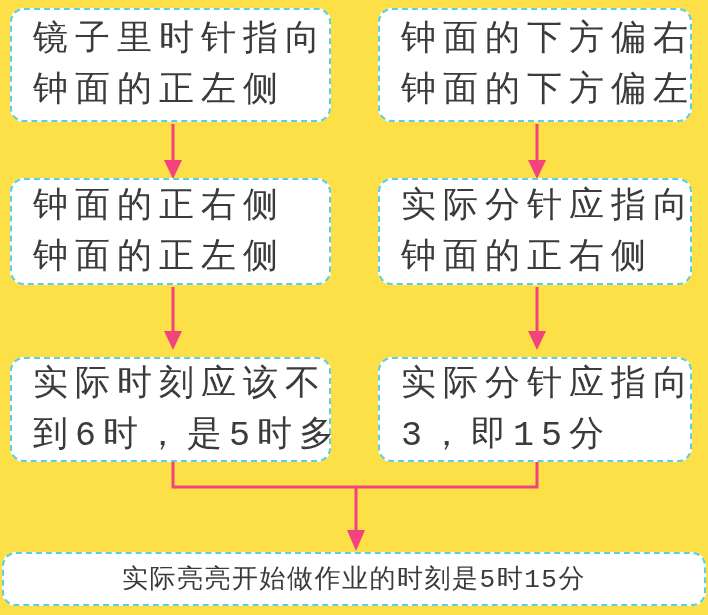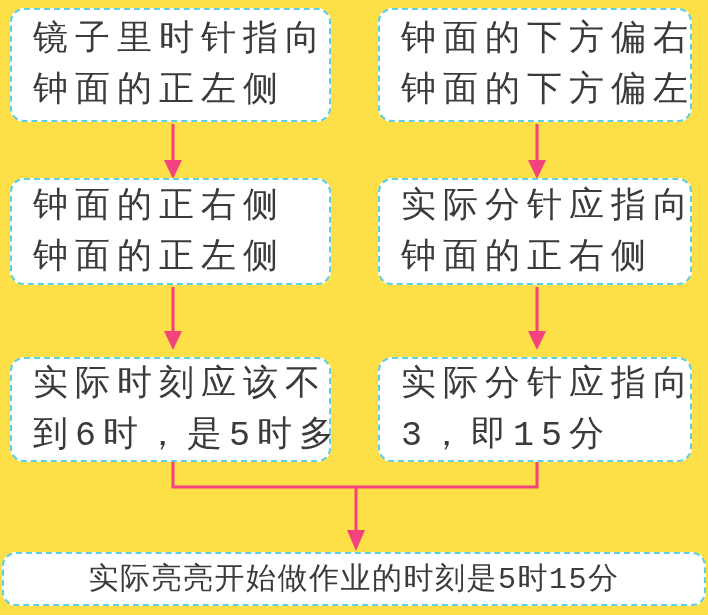--- a/index.html
+++ b/index.html
@@ -45,21 +45,21 @@
   .row3 { top: 357px; height: 105px; padding: 1px 0 0 21px; }
   .conclusion {
     left: 2px;
     top: 552px;
     width: 704px;
     height: 54px;
     padding: 2px 0 0 0;
     text-align: center;
   }
   .conclusion .line {
-    font-size: 30px;
+    font-size: 26px;
     line-height: 48px;
     letter-spacing: 1.5px;
   }
 </style>
 </head>
 <body>
 
 <div class="canvas">
 
   <svg class="arrows" viewBox="0 0 708 615" xmlns="http://www.w3.org/2000/svg">

